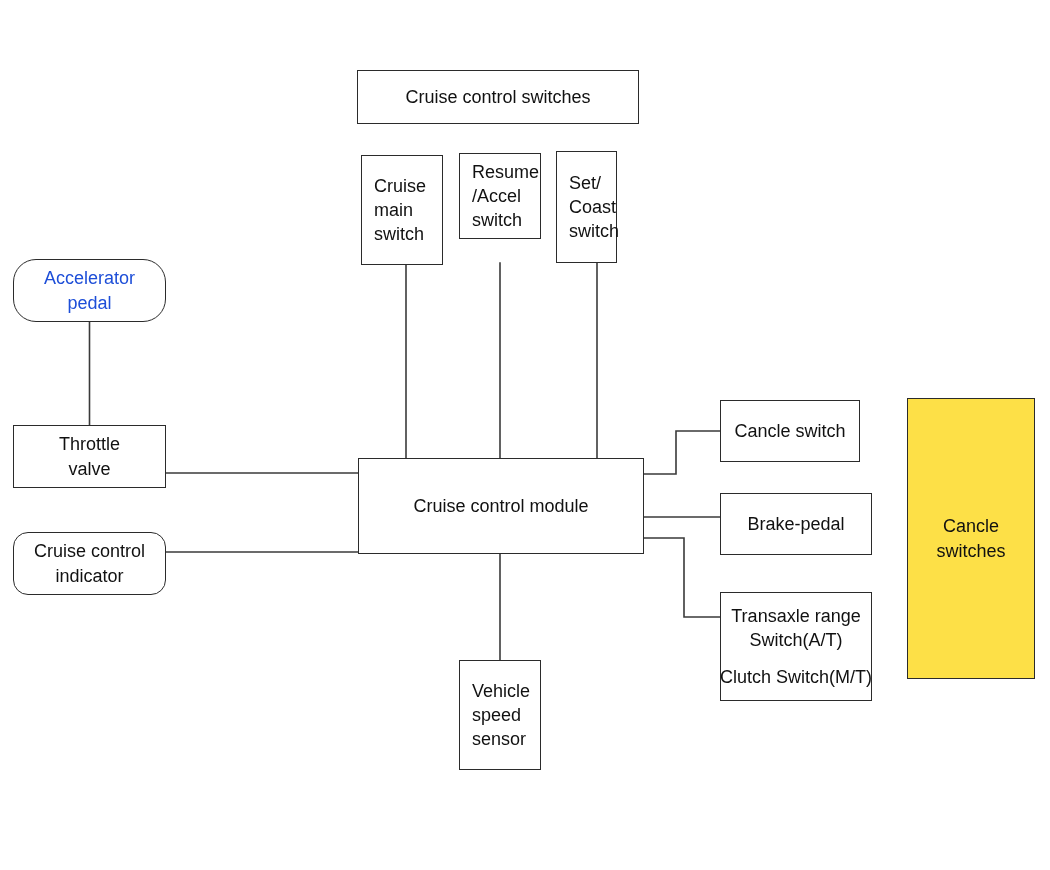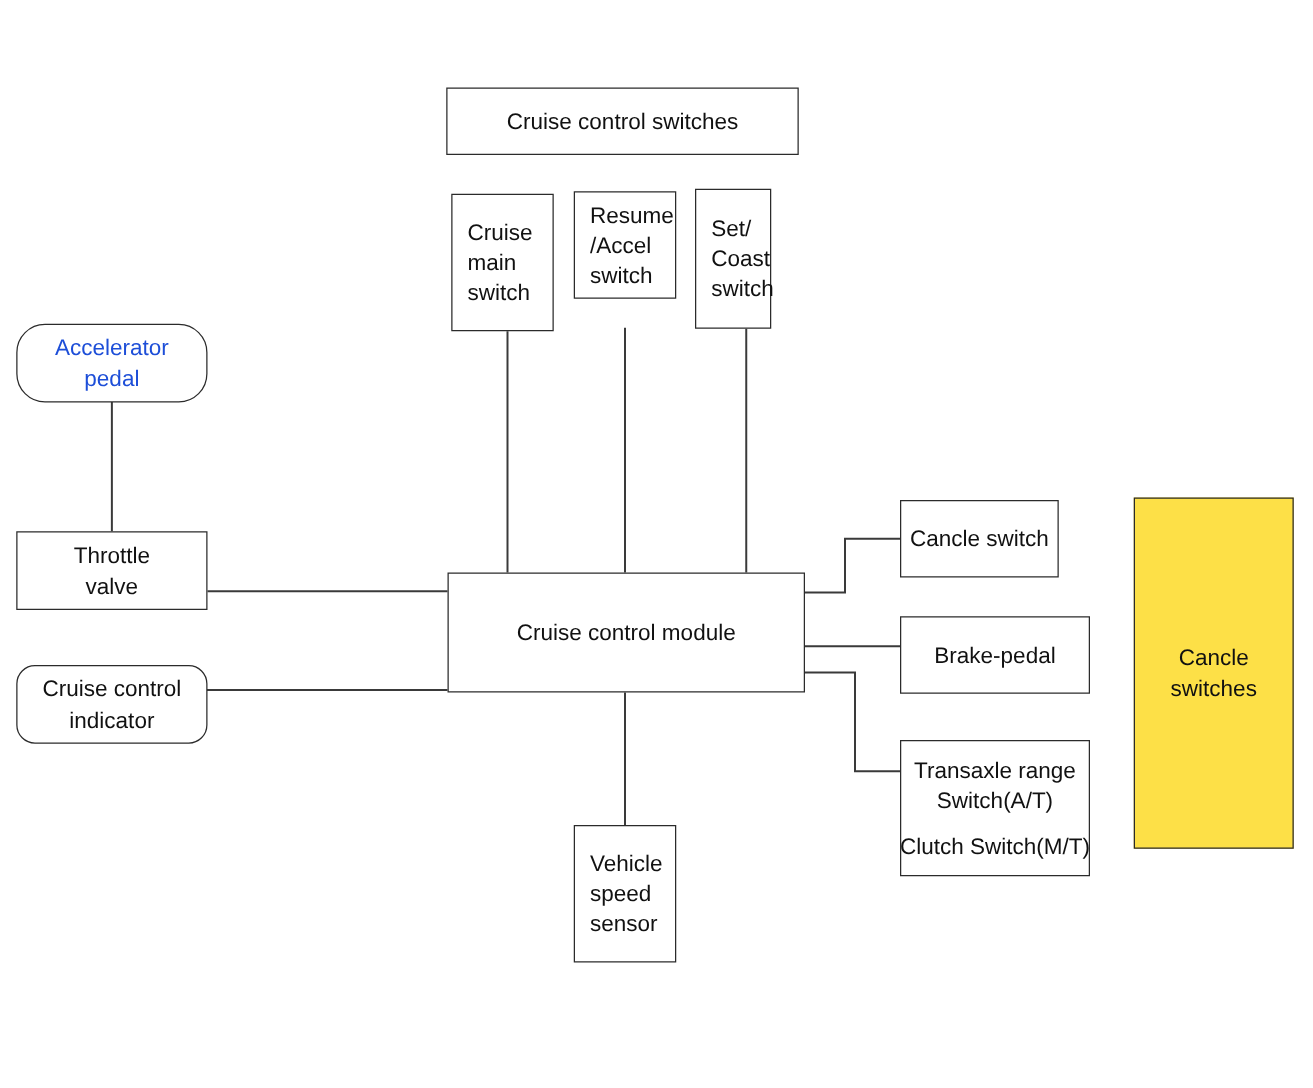--- a/index.html
+++ b/index.html
@@ -107,21 +107,21 @@
         <span class="line">indicator</span>
       </div>
       <div class="node" style="left: 358px; top: 458px; width: 286px; height: 96px; border-color: rgb(43, 43, 43); background: rgb(255, 255, 255); color: rgb(17, 17, 17);">
         <span class="line">Cruise control module</span>
       </div>
       <div class="node left-align-text" style="left: 459px; top: 660px; width: 82px; height: 110px; border-color: rgb(43, 43, 43); background: rgb(255, 255, 255); color: rgb(17, 17, 17);">
         <span class="line">Vehicle</span>
         <span class="line">speed</span>
         <span class="line">sensor</span>
       </div>
-      <div class="node" style="left: 720px; top: 400px; width: 127px; height: 62px; border-color: rgb(43, 43, 43); background: rgb(255, 255, 255); color: rgb(17, 17, 17);">
+      <div class="node" style="left: 720px; top: 400px; width: 140px; height: 62px; border-color: rgb(43, 43, 43); background: rgb(255, 255, 255); color: rgb(17, 17, 17);">
         <span class="line">Cancle switch</span>
       </div>
       <div class="node" style="left: 720px; top: 493px; width: 152px; height: 62px; border-color: rgb(43, 43, 43); background: rgb(255, 255, 255); color: rgb(17, 17, 17);">
         <span class="line">Brake-pedal</span>
       </div>
       <div class="node gap-block" style="left: 720px; top: 592px; width: 152px; height: 109px; border-color: rgb(43, 43, 43); background: rgb(255, 255, 255); color: rgb(17, 17, 17);">
         <span class="line">Transaxle range</span>
         <span class="line">Switch(A/T)</span>
         <span class="line spaced">Clutch Switch(M/T)</span>
       </div>

